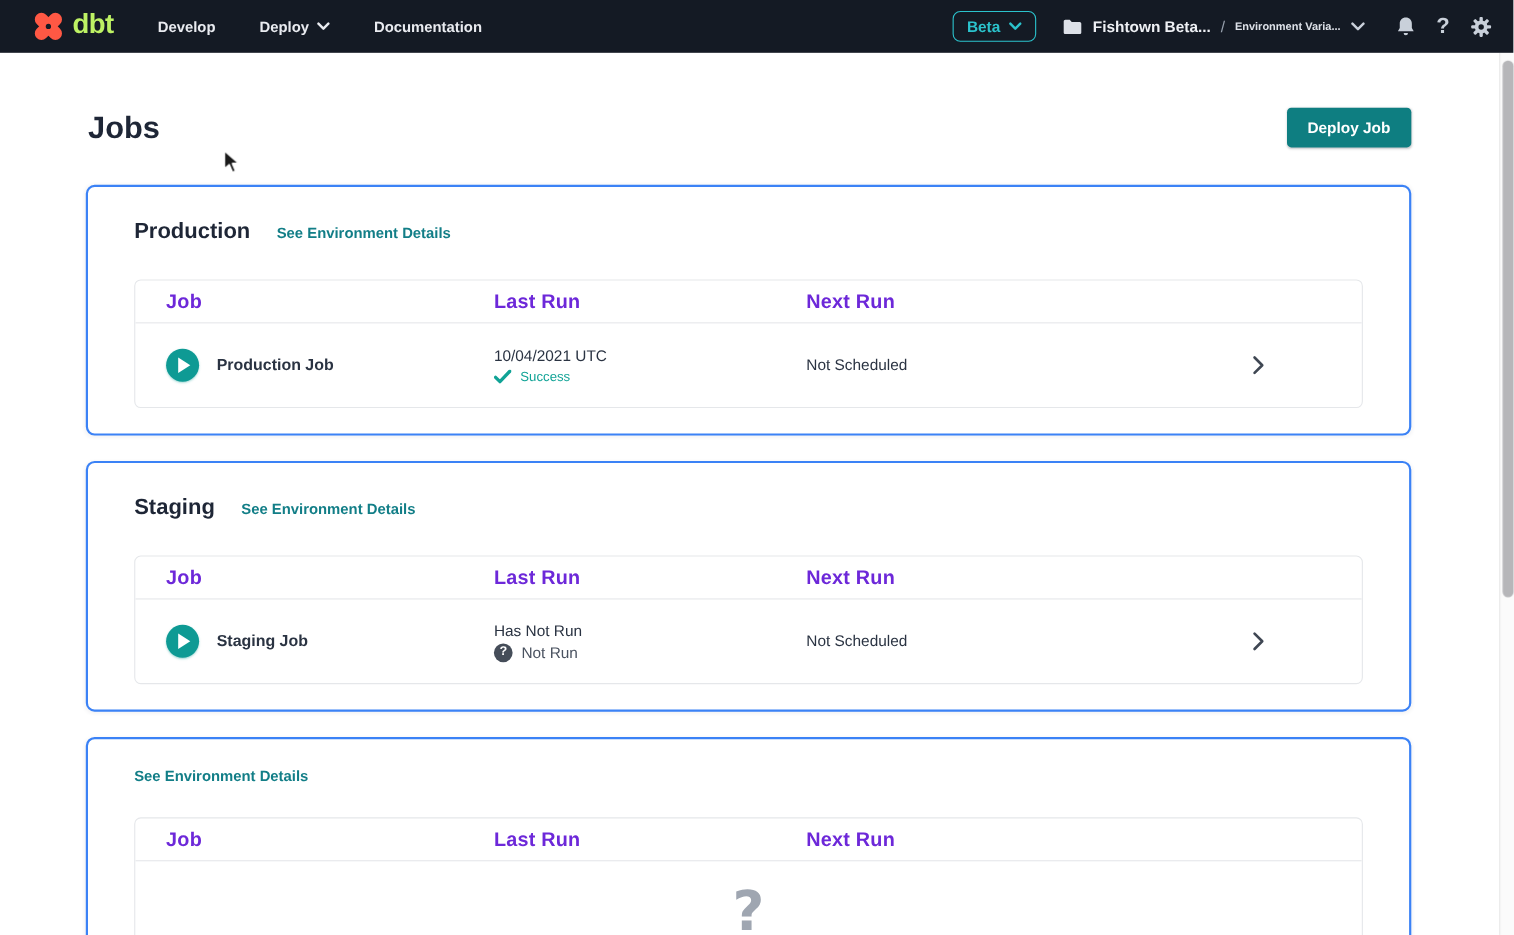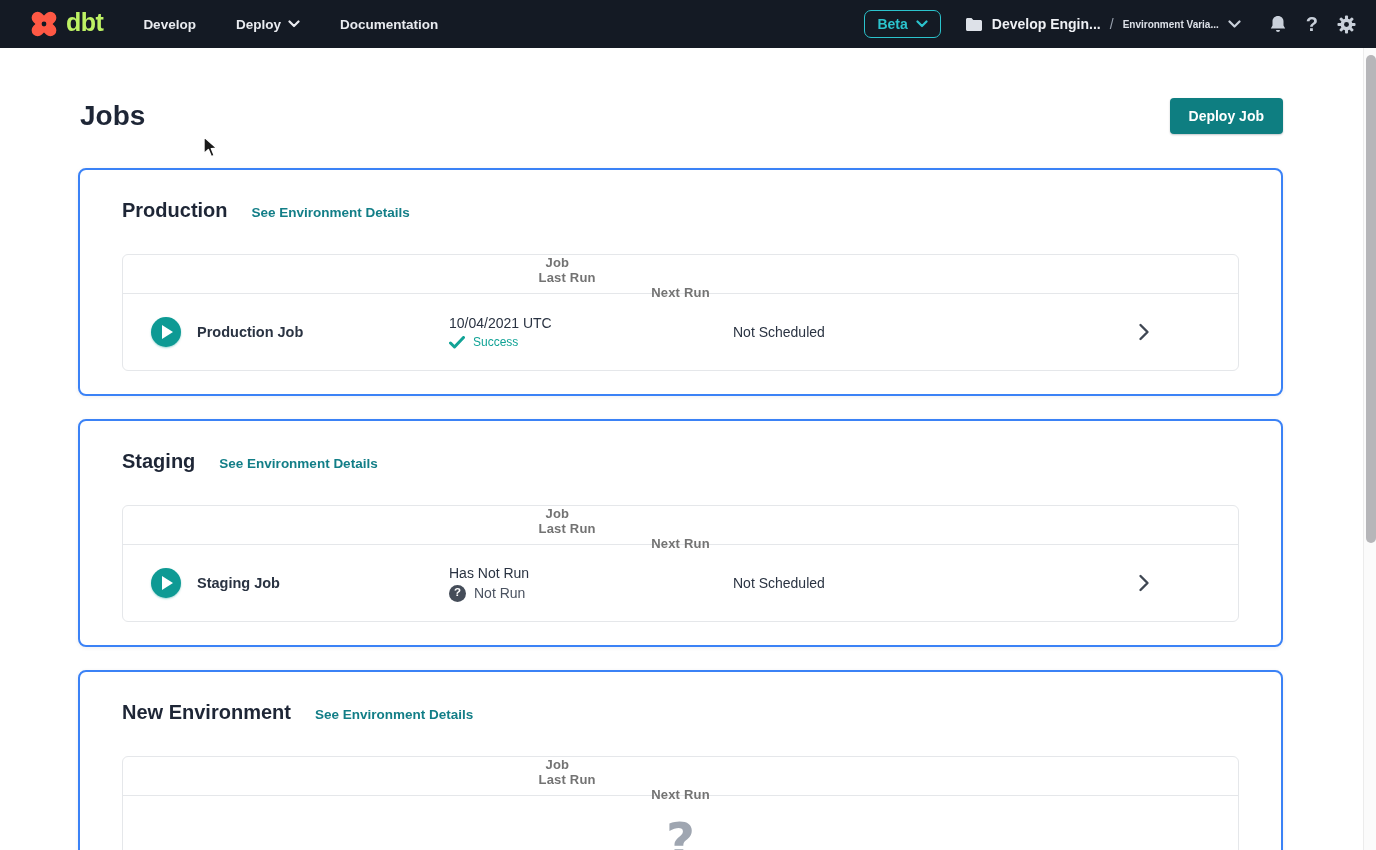--- a/index.html
+++ b/index.html
@@ -37,21 +37,21 @@
     cursor: pointer; box-shadow: 0 1px 2px rgba(20,30,45,.25); }
 
   .env-card { background: #fff; border: 2px solid #3b82f6; border-radius: 8px;
     box-shadow: 0 1px 4px rgba(25,35,50,.07); padding: 26px 42px 23px; margin-bottom: 23px; }
   .env-head { display: flex; align-items: baseline; gap: 24px; }
   .env-name { font-size: 20px; font-weight: 800; color: #1e2636; line-height: 28px; }
   .env-link { font-size: 13.5px; font-weight: 700; color: #127e87; text-decoration: none; cursor: pointer; }
 
   .job-table { margin-top: 30px; border: 1px solid #e5e7ea; border-radius: 6px; overflow: hidden; }
   .thead { display: flex; align-items: center; height: 39px; border-bottom: 1px solid #e5e7ea;
-    color: #737373; font-size: 13px; font-weight: 600; letter-spacing: .2px; flex-direction: column; }
+    color: #6d28d9; font-size: 18px; font-weight: 600; letter-spacing: .2px; }
   .col-job { width: 326px; padding-left: 28px; }
   .col-last { width: 284px; }
   .col-next { flex: 1; }
   .trow { display: flex; align-items: center; height: 76px; position: relative; cursor: pointer; }
   .cell-job { display: flex; align-items: center; gap: 16px; }
   .play-btn { width: 30px; height: 30px; border-radius: 50%; background: #0e9a94; flex: none;
     display: flex; align-items: center; justify-content: center; cursor: pointer;
     box-shadow: 0 1px 2px rgba(14,154,148,.4); }
   .play-tri { width: 0; height: 0; border-style: solid; border-width: 7px 0 7px 11px;
     border-color: transparent transparent transparent #fff; margin-left: 3px; }
@@ -122,21 +122,21 @@
             <polyline points="1.5,1.5 6,6 10.5,1.5" fill="none" stroke="#2bc3cd" stroke-width="2.2" stroke-linecap="round" stroke-linejoin="round"></polyline>
           </svg>
       </span>
     </button>
     <div class="breadcrumb">
       <span style="display:flex;">
         <svg width="18" height="15" viewBox="0 0 18 15">
             <path d="M1 2.5 C1 1.7 1.7 1 2.5 1 H6.5 L8.3 3 H15.5 C16.3 3 17 3.7 17 4.5 V12.5 C17 13.3 16.3 14 15.5 14 H2.5 C1.7 14 1 13.3 1 12.5 Z" fill="#dde1e8"></path>
           </svg>
       </span>
-      <span class="crumb-project">Develop Engin...</span>
+      <span class="crumb-project">Fishtown Beta...</span>
       <span class="crumb-sep">/</span>
       <span class="crumb-page">Environment Varia...</span>
       <span class="nav-icon">
         <svg width="13" height="9" viewBox="0 0 13 9">
             <polyline points="1.5,1.5 6.5,6.5 11.5,1.5" fill="none" stroke="#c9d0da" stroke-width="2.2" stroke-linecap="round" stroke-linejoin="round"></polyline>
           </svg>
       </span>
     </div>
     <div class="nav-icons">
       <span class="nav-icon">
@@ -237,21 +237,20 @@
           <svg width="12" height="18" viewBox="0 0 12 18">
               <polyline points="2.5,2 9.5,9 2.5,16" fill="none" stroke="#3f4753" stroke-width="2.4" stroke-linecap="round" stroke-linejoin="round"></polyline>
             </svg>
         </span>
       </div>
     </div>
   </section>
 
   <section class="env-card">
     <div class="env-head">
-      <h2 class="env-name">New Environment</h2>
       <a class="env-link">See Environment Details</a>
     </div>
     <div class="job-table">
       <div class="thead">
         <div class="col-job">Job</div>
         <div class="col-last">Last Run</div>
         <div class="col-next">Next Run</div>
       </div>
       <div class="empty-row">
         <span class="big-q">?</span>

